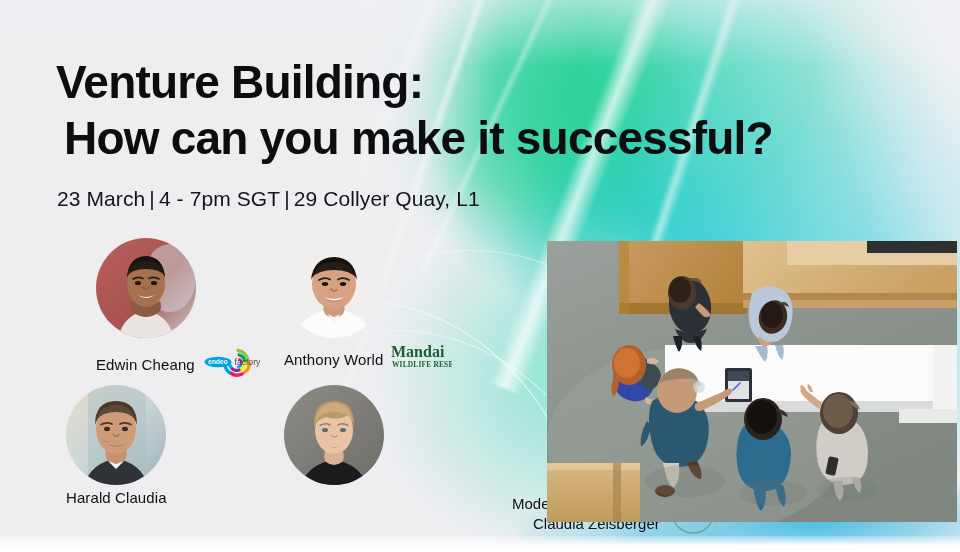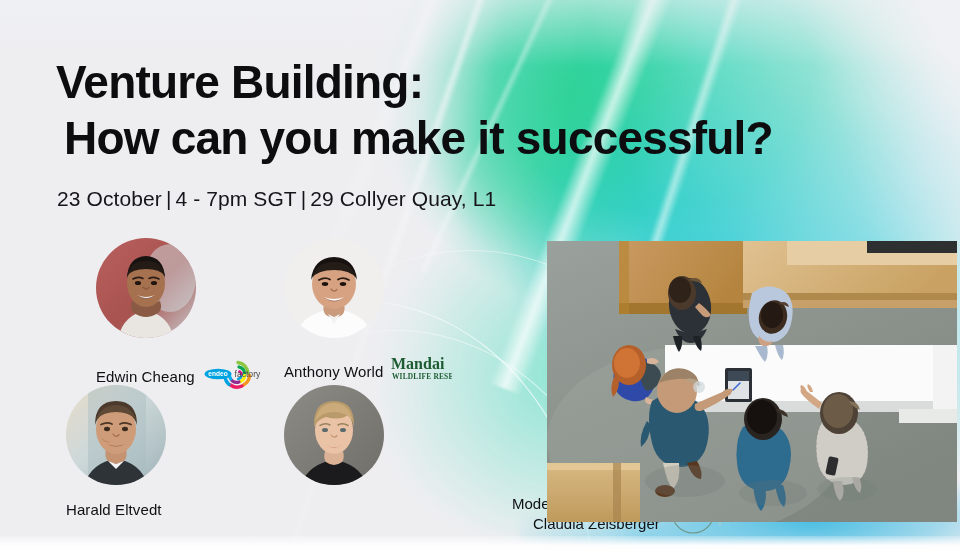--- a/index.html
+++ b/index.html
@@ -195,21 +195,20 @@
   .headshot svg { display: block; width: 100%; height: 100%; }
 
   .speaker-label {
     position: absolute;
     top: 104px;
     left: 0;
     display: flex;
     align-items: center;
     gap: 7px;
     white-space: nowrap;
-    margin-top: 12px;
   }
   .speaker-name {
     color: #101013;
     font-family: "Liberation Sans", sans-serif;
     font-size: 15px;
     font-weight: 400;
     letter-spacing: 0.1px;
   }
   .speaker-unit { position: relative; width: 100px; }
 
@@ -272,21 +271,21 @@
   <div class="bg-fade-right"></div>
   <div class="bg-bottom-cyan"></div>
   <div class="bg-bottom-white"></div>
 
   <div class="title-block">
     <h1 class="title-line l1">Venture Building:</h1>
     <h1 class="title-line l2">How can you make it successful?</h1>
   </div>
 
   <p class="meta-line">
-    <span>23 October</span><span class="sep">|</span><span>4 - 7pm SGT</span><span class="sep">|</span><span>29 Collyer Quay, L1</span>
+    <span>23 March</span><span class="sep">|</span><span>4 - 7pm SGT</span><span class="sep">|</span><span>29 Collyer Quay, L1</span>
   </p>
 
   <div class="speakers">
 
     <div class="speaker-row r1c1">
       <div class="speaker-unit">
         <div class="headshot">
           <svg viewBox="0 0 100 100" preserveAspectRatio="xMidYMid slice" aria-hidden="true">
             <defs>
               <linearGradient id="ec-bg" x1="0" y1="0" x2="1" y2="1">
@@ -394,21 +393,21 @@
             <ellipse cx="59" cy="44" rx="3" ry="2.2" fill="#3a2a1e"></ellipse>
             <path d="M35 39.5 q6 -3 11 -0.5" stroke="#4a3626" stroke-width="1.7" fill="none" stroke-linecap="round"></path>
             <path d="M54 39 q5 -2.5 11 0.5" stroke="#4a3626" stroke-width="1.7" fill="none" stroke-linecap="round"></path>
             <path d="M47 49 q3 4.5 6 0.5" stroke="#a36f4b" stroke-width="1.3" fill="none" stroke-linecap="round"></path>
             <path d="M41 59 q9 4 18 0 q-9 5 -18 0z" fill="#7a4636" opacity="0.75"></path>
             <path d="M36 54 q3 3 7 3" stroke="#b07a55" stroke-width="1" fill="none" opacity="0.6"></path>
             <path d="M42 76 l8 8 l8 -8 l-8 3 z" fill="#f4f4f4"></path>
           </svg>
         </div>
         <div class="speaker-label">
-          <span class="speaker-name">Harald Eltvedt</span>
+          <span class="speaker-name">Harald Claudia</span>
         </div>
       </div>
     </div>
 
     <div class="speaker-row r2c2">
       <div class="headshot">
         <svg viewBox="0 0 100 100" preserveAspectRatio="xMidYMid slice" aria-hidden="true">
           <defs>
             <linearGradient id="cz-bg" x1="0" y1="0" x2="1" y2="1">
               <stop offset="0%" stop-color="#8d8b85"></stop>

